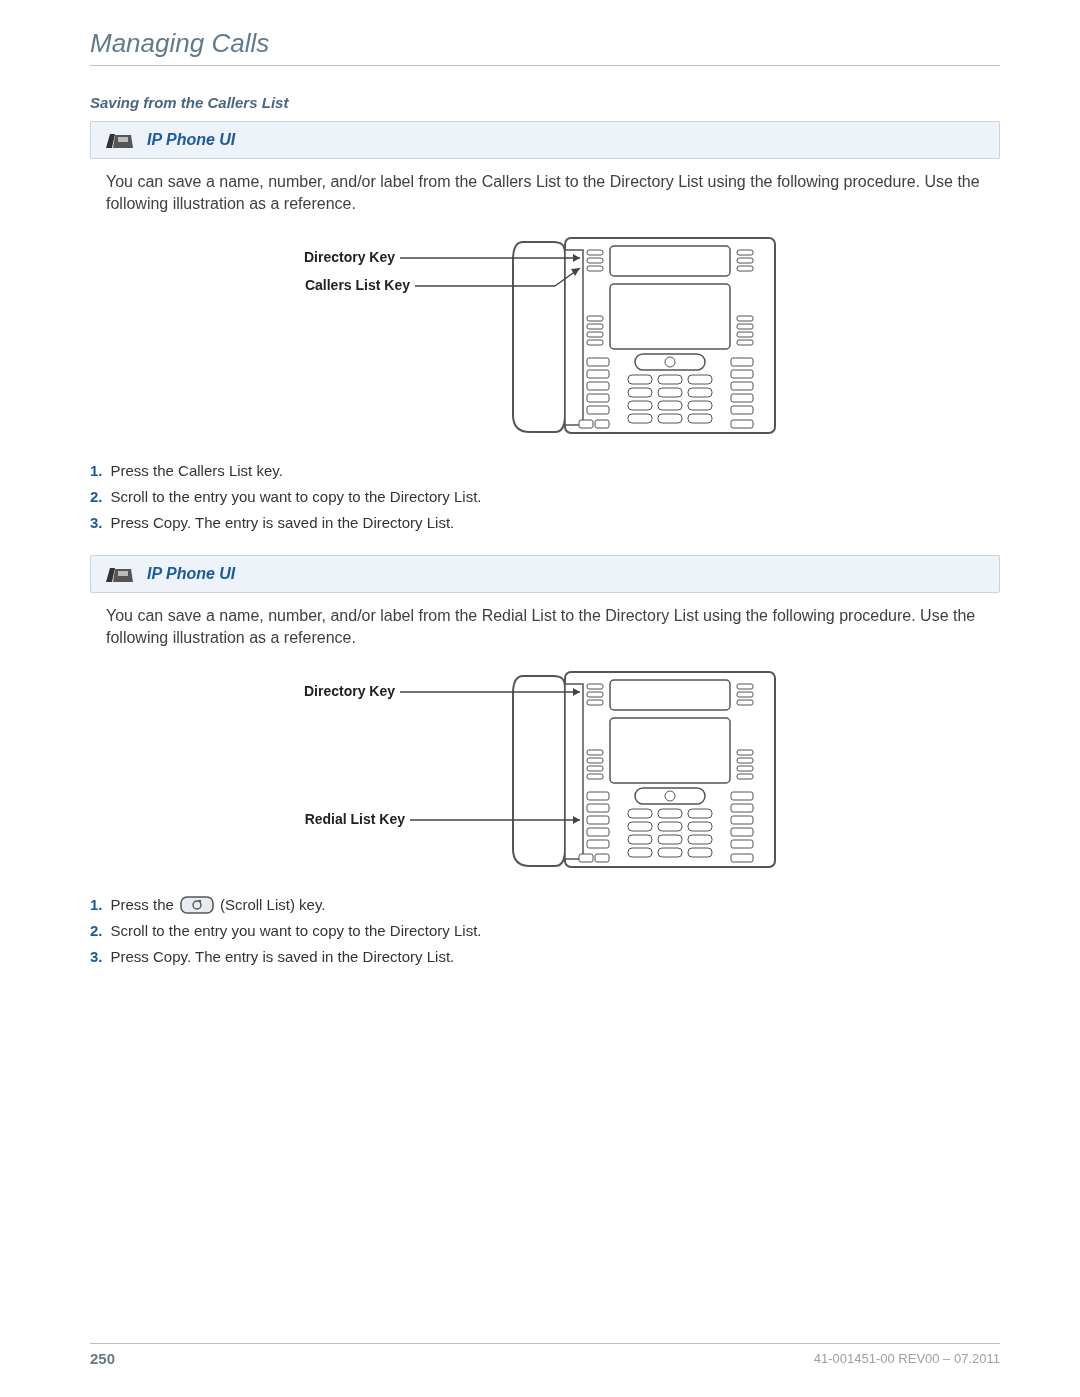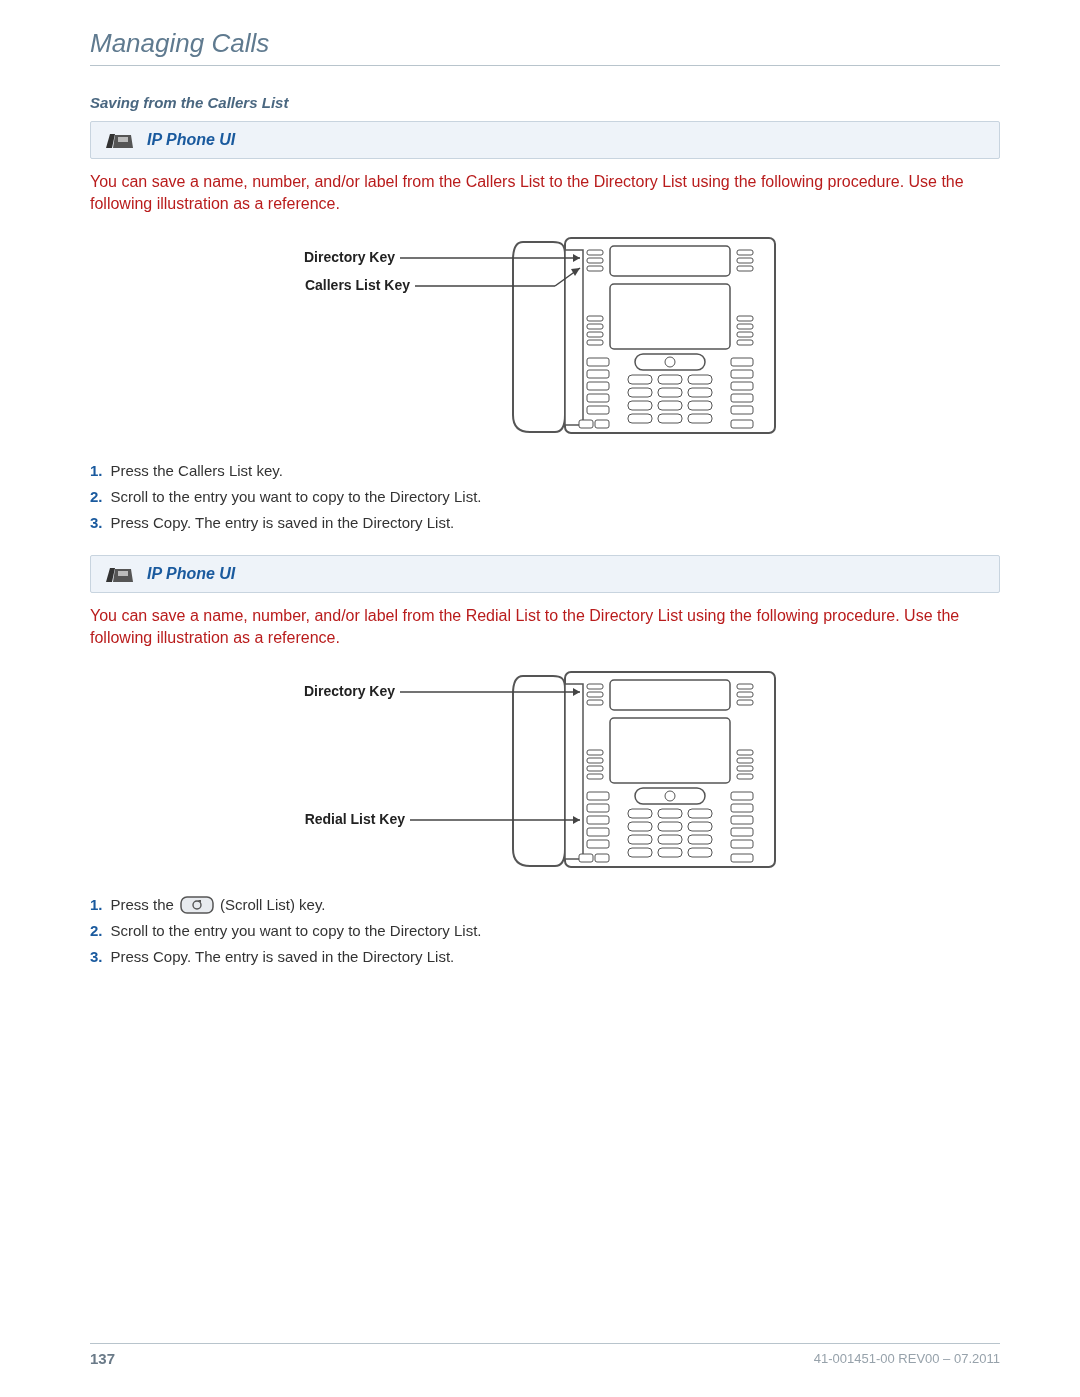--- a/index.html
+++ b/index.html
@@ -47,22 +47,22 @@
   .ui-box-label {
     font-size: 16px;
     font-style: italic;
     font-weight: 700;
     color: #1a5a9e;
   }
   .phone-icon-svg { flex-shrink: 0; }
   .body-text {
     font-size: 16px;
     line-height: 1.35;
-    color: #b91c1c;
-    margin: 4px 0 12px 0;
+    color: #404040;
+    margin: 4px 0 12px 16px;
   }
   .illustration-area {
     display: flex;
     justify-content: center;
     padding: 4px 0 14px 0;
     align-items: center;
   }
   .illustration-svg {
     display: block;
   }
@@ -331,18 +331,18 @@
       <span class="step-num">3.</span>
       <span>
         <span>Press </span><span class="bold">Copy</span><span>. The entry is saved in the Directory List.</span>
       </span>
     </li>
   </ol>
 
   <div class="footer">
     <hr class="footer-rule">
     <div class="footer-row">
-      <span class="page-num">137</span>
+      <span class="page-num">250</span>
       <span class="doc-id">41-001451-00 REV00 – 07.2011</span>
     </div>
   </div>
 
 </div>
 
 </body></html>

